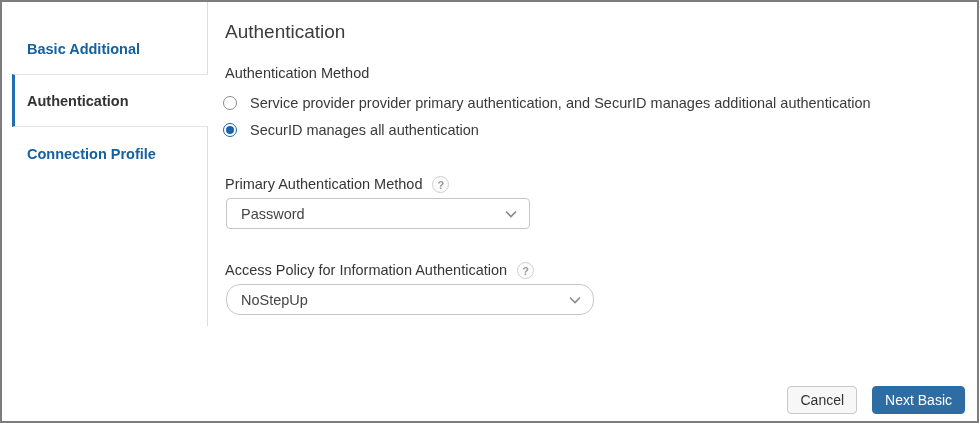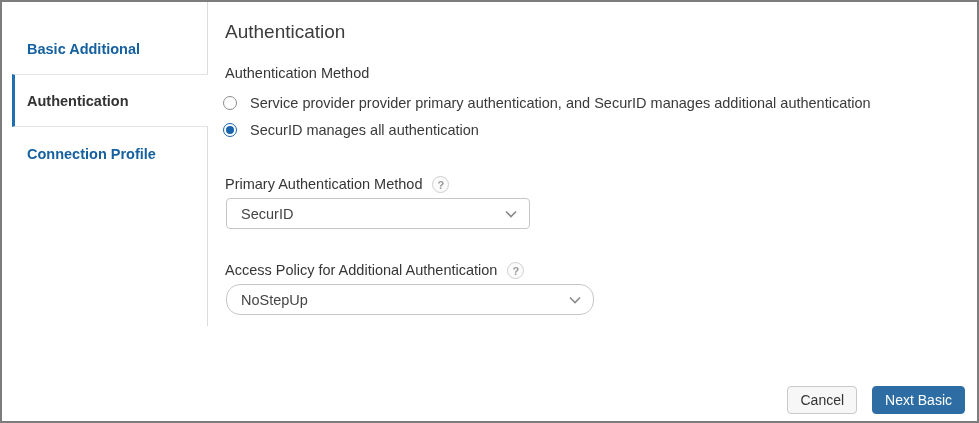--- a/index.html
+++ b/index.html
@@ -195,28 +195,28 @@
       </span>
     <span class="radio-label">SecurID manages all authentication</span>
   </div>
 
   <div class="field-label-row f1">
     <span class="field-label">Primary Authentication Method</span>
     <span class="help-icon">?</span>
   </div>
 
   <div class="select-box s1">
-    <span class="select-value">SecurID</span>
+    <span class="select-value">Password</span>
     <svg class="chevron" viewBox="0 0 12 8">
       <polyline points="1,1.5 6,6.5 11,1.5"></polyline>
     </svg>
   </div>
 
   <div class="field-label-row f2">
-    <span class="field-label">Access Policy for Additional Authentication</span>
+    <span class="field-label">Access Policy for Information Authentication</span>
     <span class="help-icon">?</span>
   </div>
 
   <div class="select-box s2">
     <span class="select-value">NoStepUp</span>
     <svg class="chevron" viewBox="0 0 12 8">
       <polyline points="1,1.5 6,6.5 11,1.5"></polyline>
     </svg>
   </div>
 

